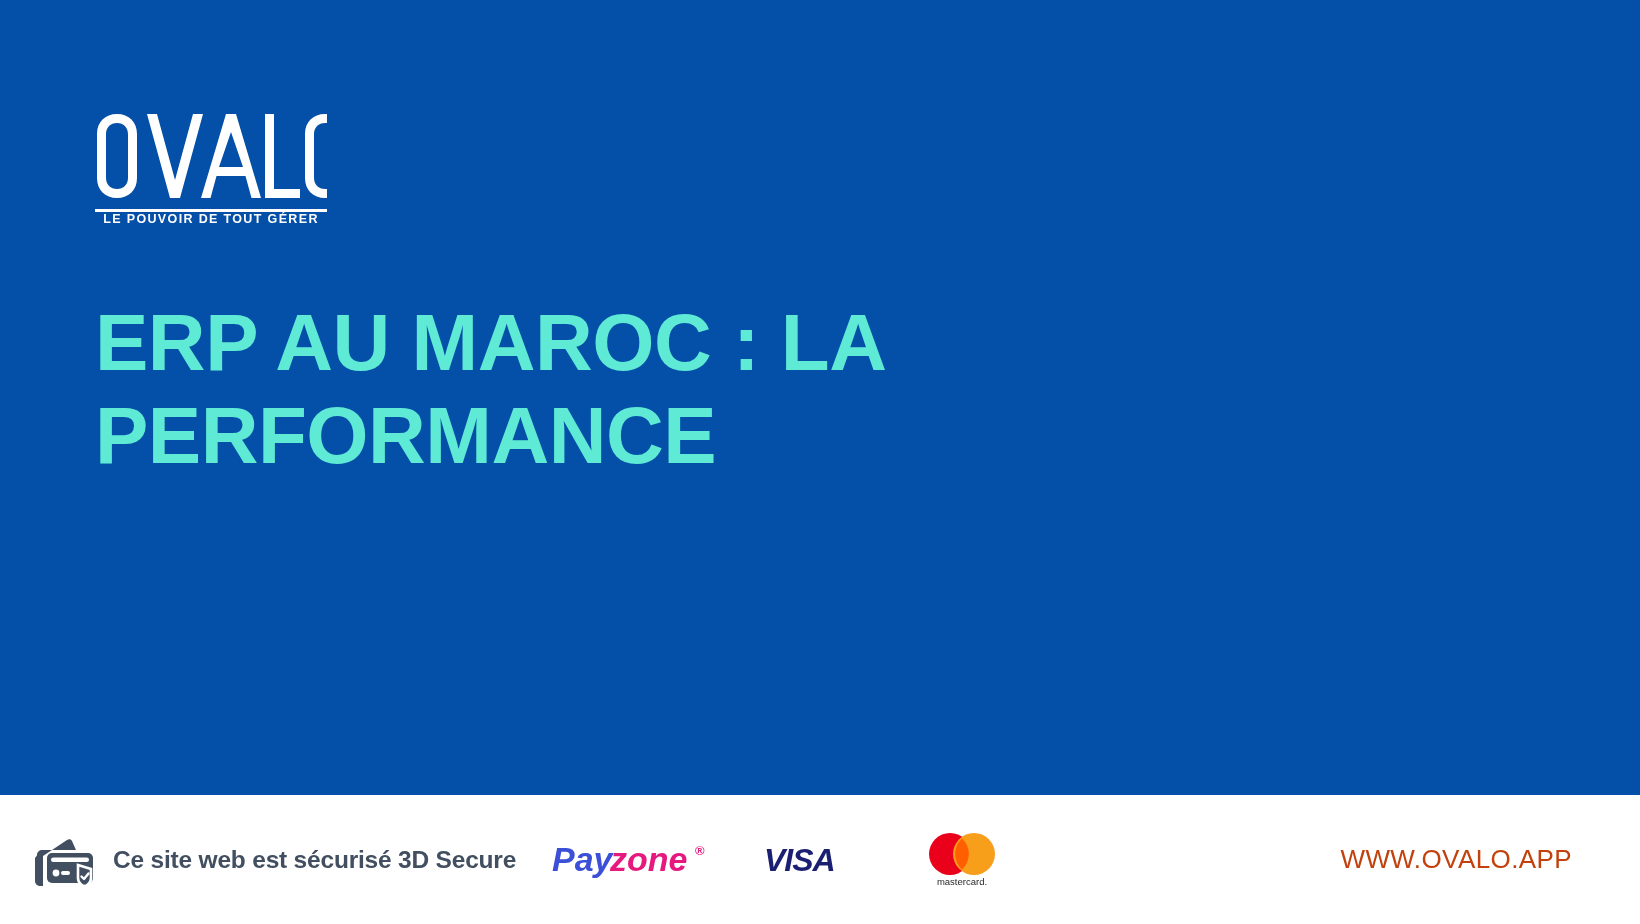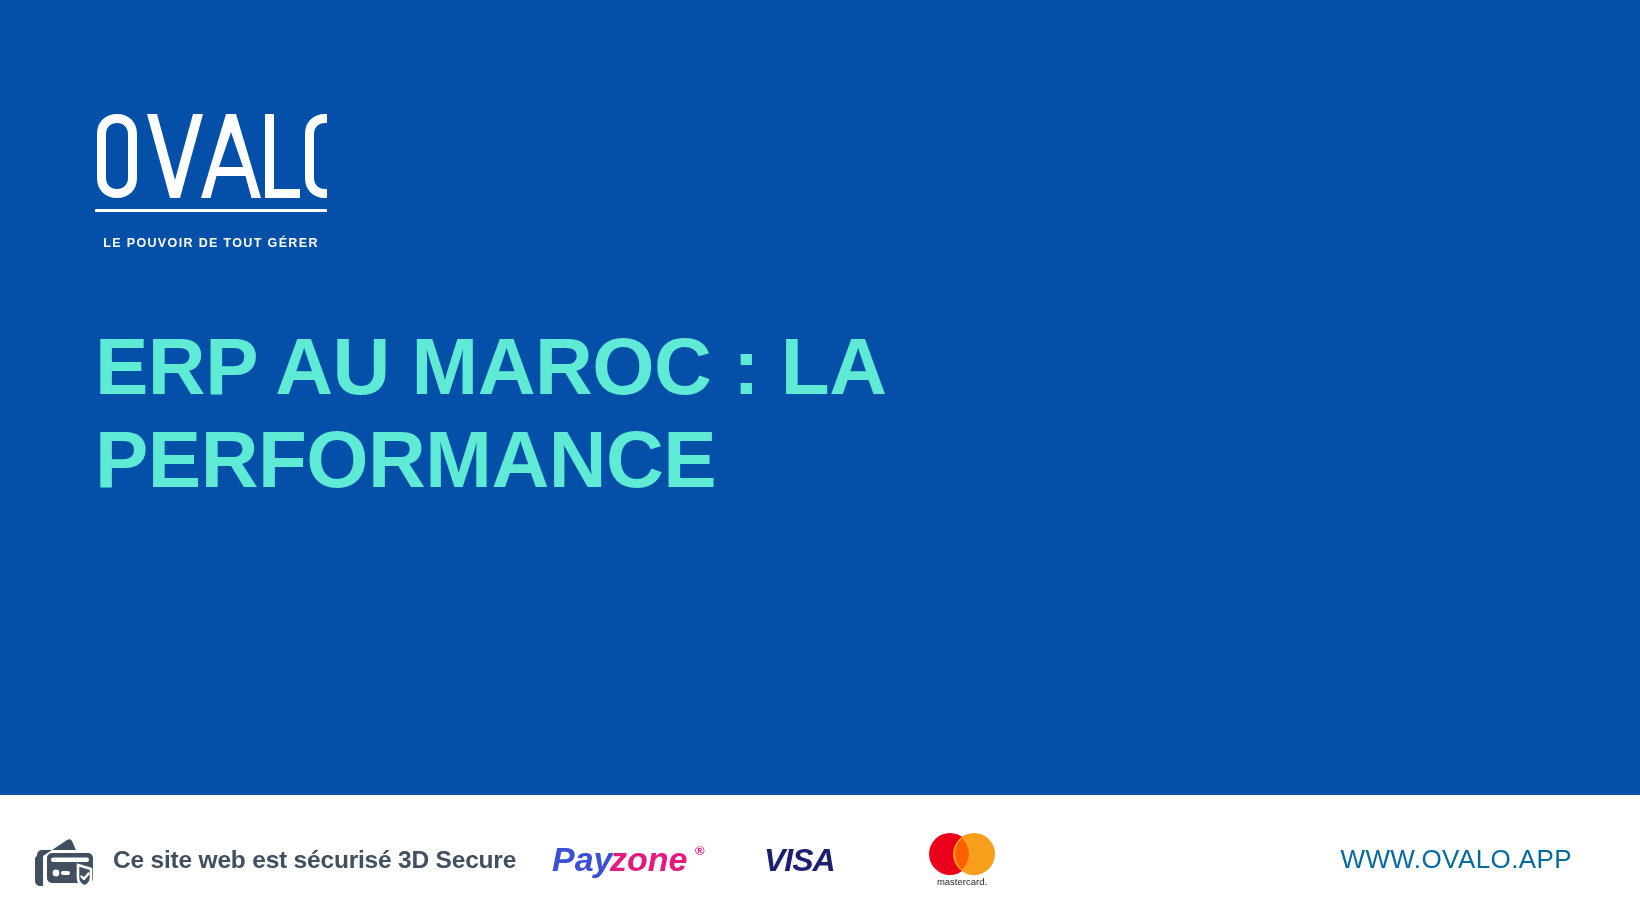--- a/index.html
+++ b/index.html
@@ -30,21 +30,21 @@
   .logo-word {
     display:block;
     width:232px; height:88px;
   }
   .logo-rule {
     width:232px; height:3px;
     background:#ffffff;
     margin-top:9px;
   }
   .logo-tagline {
-    margin-top:24px;
+    margin-top:0;
     width:232px;
     text-align:center;
     color:#ffffff;
     font-size:12.5px;
     font-weight:700;
     letter-spacing:1.35px;
     white-space:nowrap;
   }
 
   
@@ -84,21 +84,21 @@
   .footer-logos {
     display:flex; align-items:center; gap:44px;
     margin-left:36px;
   }
   .payzone { display:block; height:40px; width:auto; }
   .visa    { display:block; height:34px; width:auto; }
   .mastercard { display:block; height:56px; width:auto; }
 
   .footer-url {
     margin-left:auto;
-    color:#0369a1;
+    color:#c2410c;
     font-size:26px;
     font-weight:400;
     letter-spacing:0.4px;
     white-space:nowrap;
   }
 </style>
 </head>
 <body>
 
 <div class="slide">

